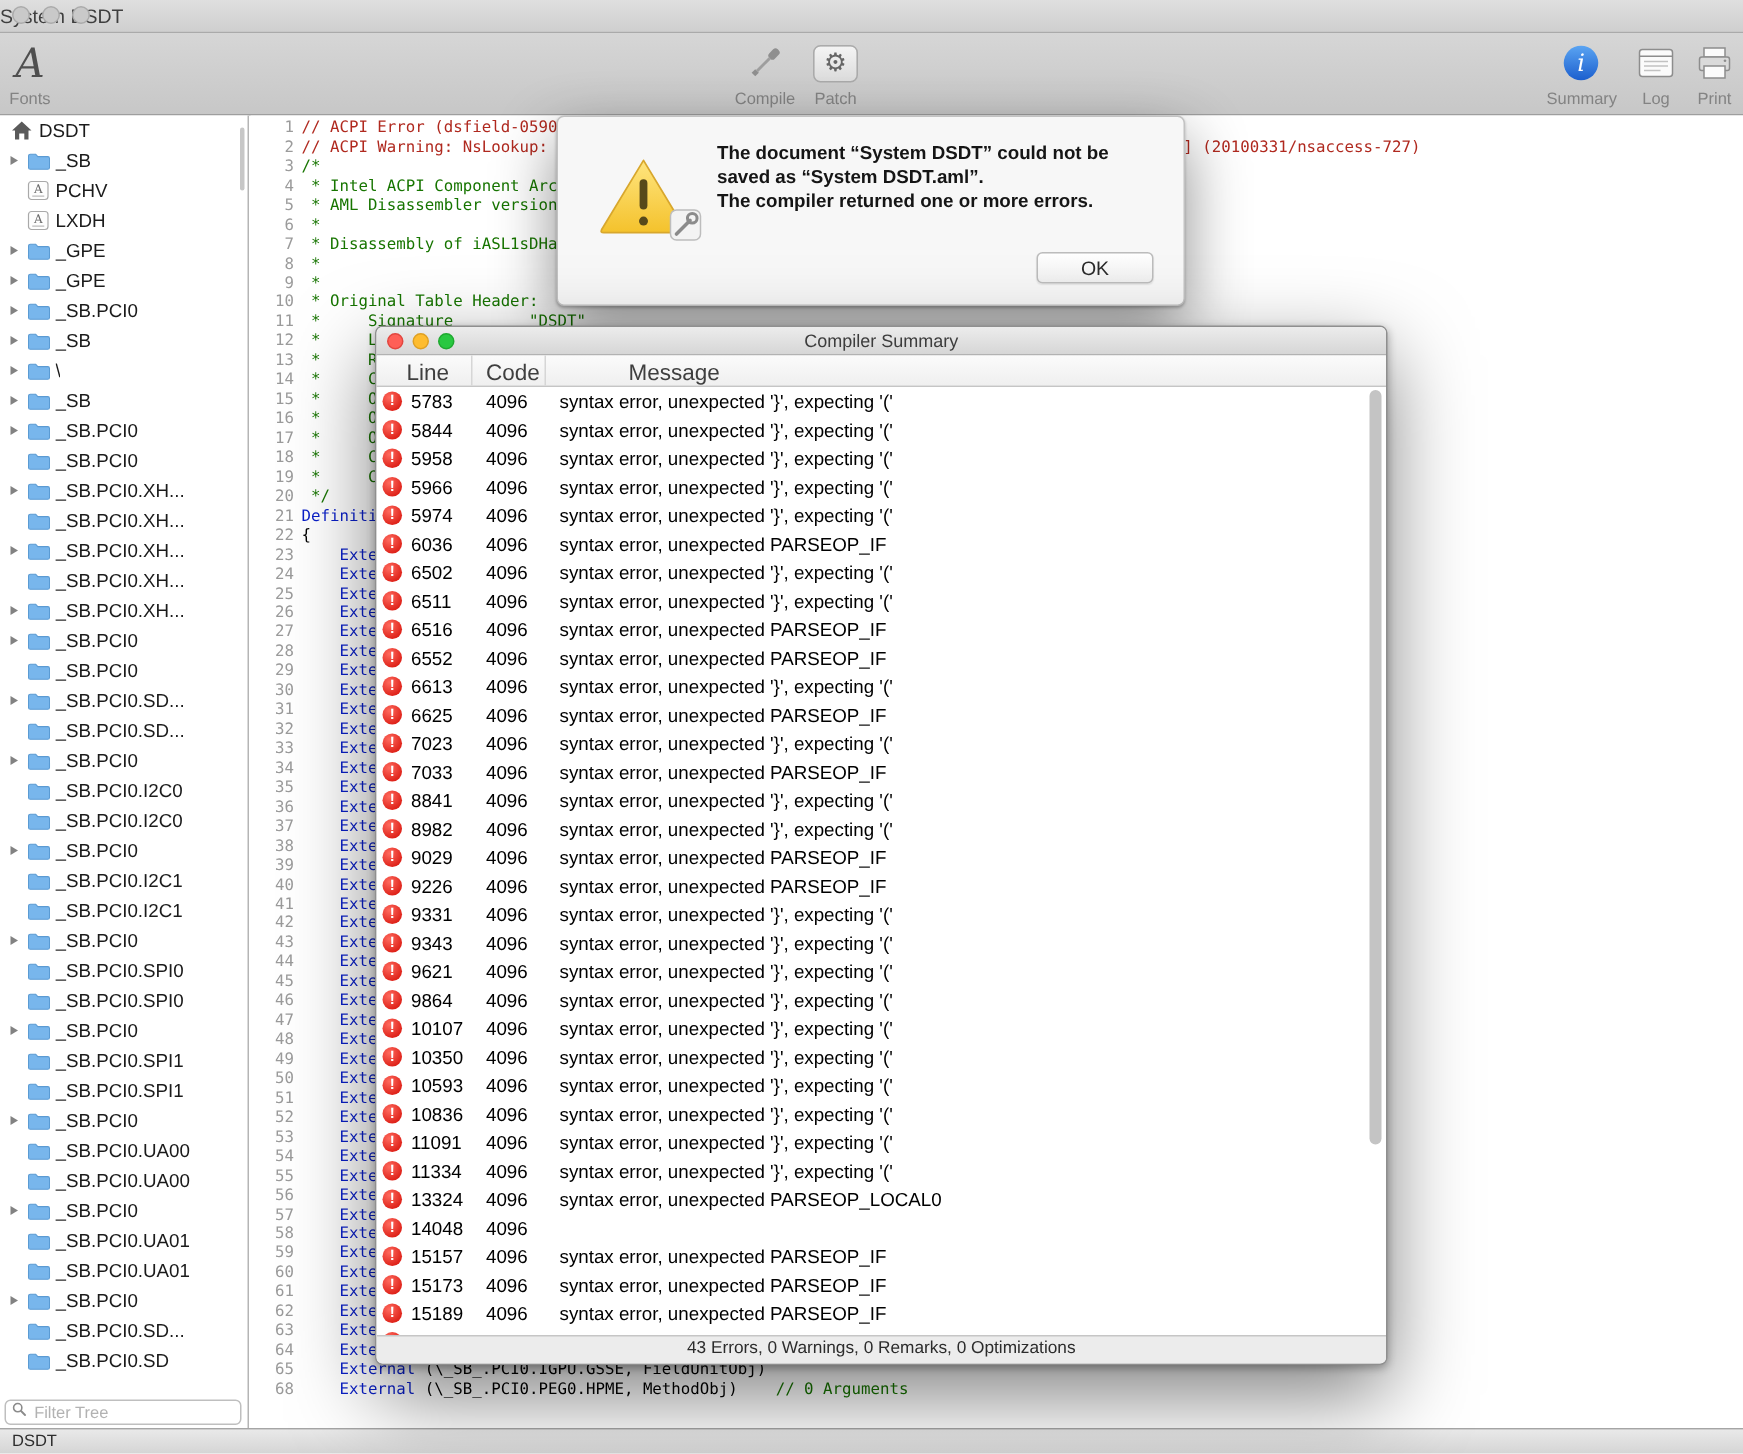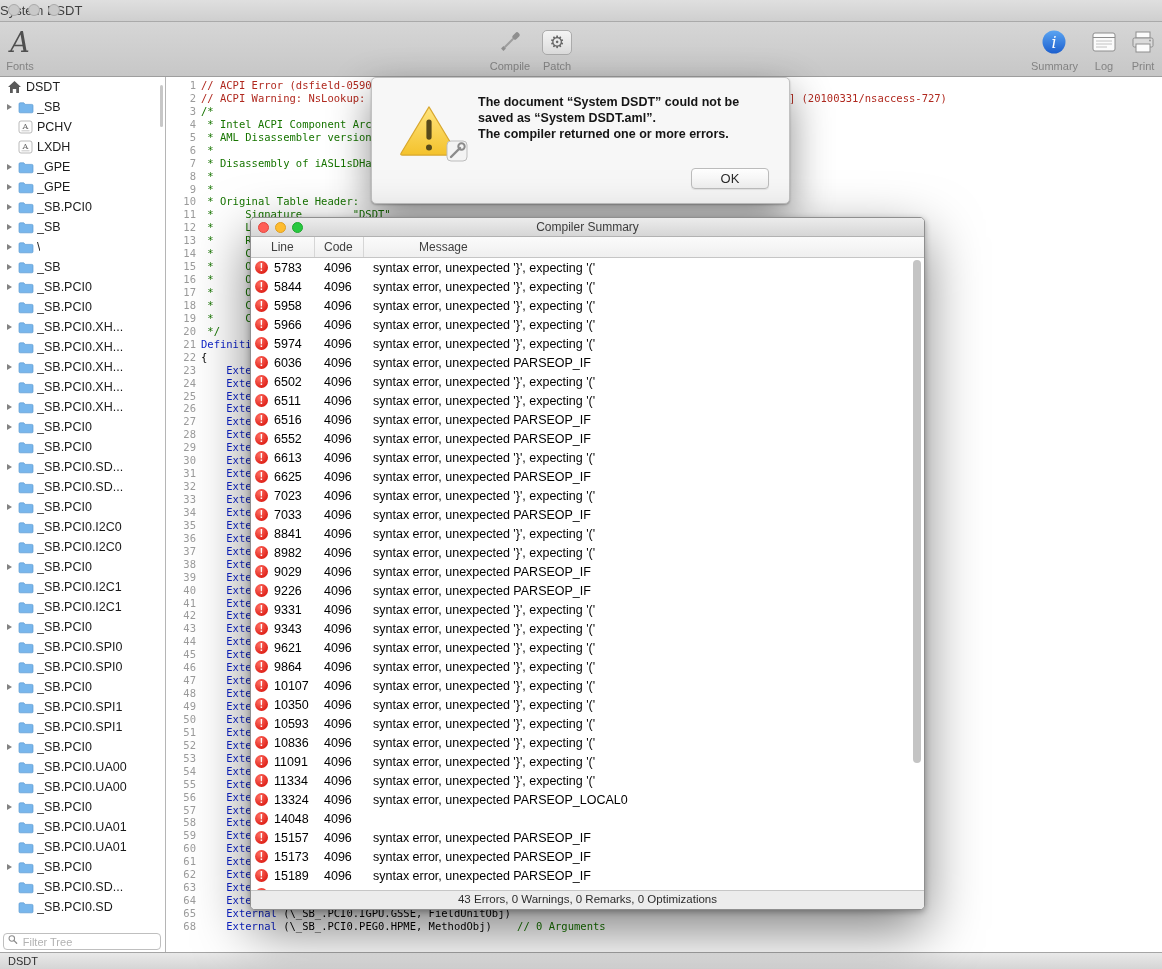--- a/index.html
+++ b/index.html
@@ -79,21 +79,21 @@
   .comp-titlebar{position:absolute;top:0;left:0;right:0;height:18px;
     background:linear-gradient(#ececec,#d6d6d6);border-bottom:1px solid #b2b2b2;}
   .comp-title{text-align:center;font-size:12px;color:#3d3d3d;line-height:18px;}
   .comp-traffic{position:absolute;left:7px;top:4px;display:flex;gap:6px;}
   .ctl{width:11px;height:11px;border-radius:50%;box-sizing:border-box;}
   .ctl.red{background:#ff5f57;border:1px solid #e2463f;}
   .ctl.yellow{background:#febc2f;border:1px solid #dfa023;}
   .ctl.green{background:#28c840;border:1px solid #1ea92f;}
   .comp-header{position:absolute;top:19px;left:0;right:0;height:20px;
     background:linear-gradient(#fbfbfb,#efefef);border-bottom:1px solid #c5c5c5;
-    font-size:12px;color:#3f3f3f;}
+    font-size:15px;color:#3f3f3f;}
   .h-line{position:absolute;left:20px;top:3px;}
   .h-code{position:absolute;left:73px;top:3px;}
   .h-msg{position:absolute;left:122px;top:3px;margin-left:46px;}
   .h-sep{position:absolute;top:0;bottom:0;width:1px;background:#d6d6d6;}
   .comp-body{position:absolute;top:40px;left:0;right:0;bottom:18px;overflow:hidden;background:#fff;}
   .err-row{height:19px;display:flex;align-items:center;font-size:12.5px;color:#000;}
   .err-ic{width:13px;height:13px;flex:none;margin-left:4px;border-radius:50%;
     background:radial-gradient(circle at 35% 30%,#ff6a5e,#df241b 72%);color:#fff;font-size:10px;
     font-weight:bold;text-align:center;line-height:13px;}
   .col-line{width:50px;flex:none;padding-left:6px;box-sizing:content-box;}

